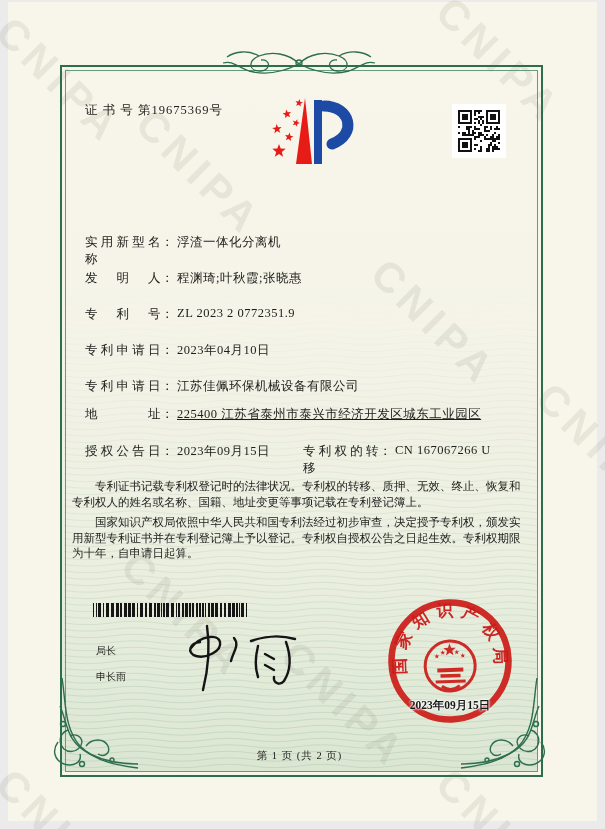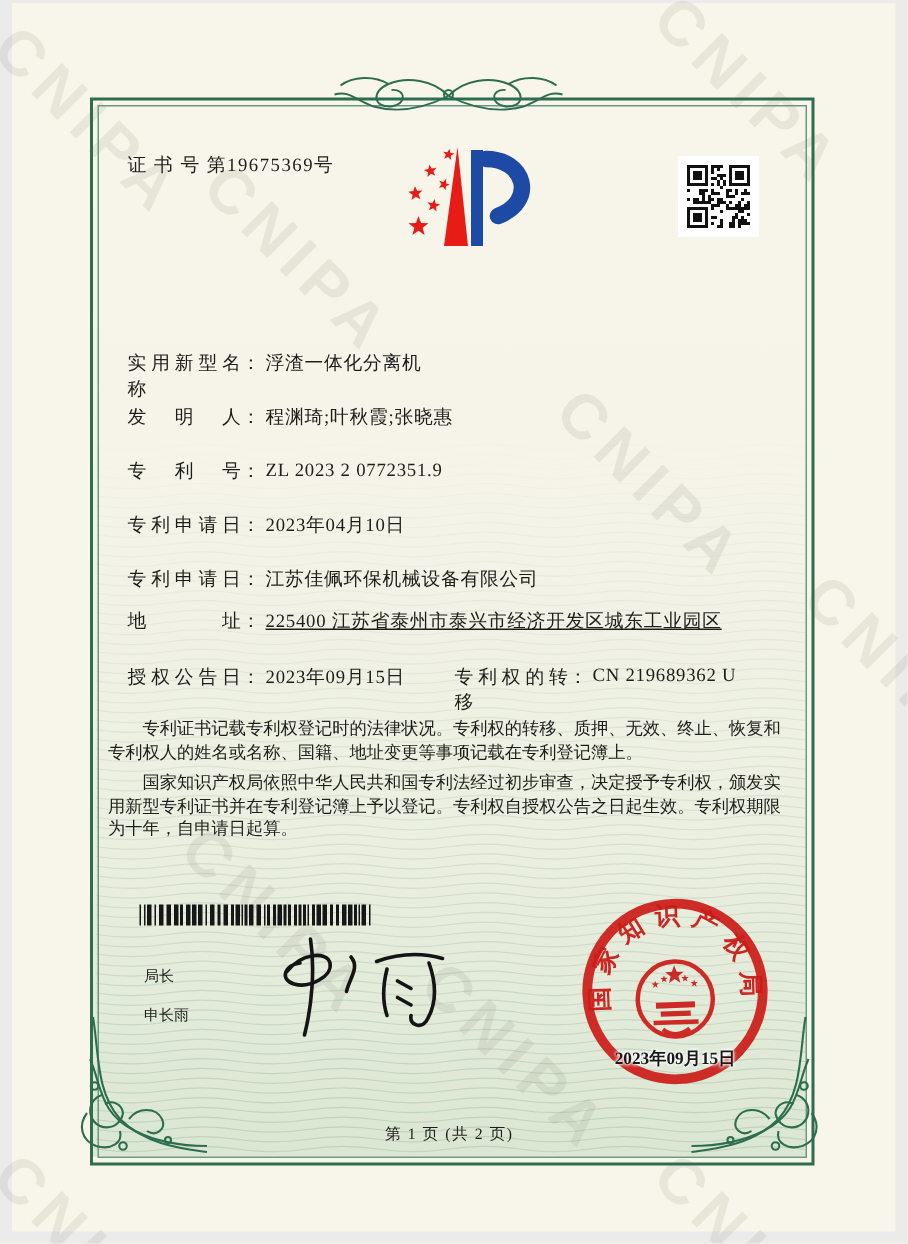--- a/index.html
+++ b/index.html
@@ -359,21 +359,21 @@
     </span>
   </div>
   <div class="row" style="top:441px">
     <span class="flabel">授权公告日</span>
     <span class="colon">：</span>
     <span class="fvalue">2023年09月15日</span>
   </div>
   <div class="row" style="top:441px;left:295px">
     <span class="flabel">专利权的转移</span>
     <span class="colon">：</span>
-    <span class="fvalue">CN 219689362 U</span>
+    <span class="fvalue">CN 167067266 U</span>
   </div>
 
   <div class="content paras">
     <p>专利证书记载专利权登记时的法律状况。专利权的转移、质押、无效、终止、恢复和专利权人的姓名或名称、国籍、地址变更等事项记载在专利登记簿上。</p>
     <p>国家知识产权局依照中华人民共和国专利法经过初步审查，决定授予专利权，颁发实用新型专利证书并在专利登记簿上予以登记。专利权自授权公告之日起生效。专利权期限为十年，自申请日起算。</p>
   </div>
 
   <div class="content barcode" id="barcode">
       <i style="left: 0px; width: 1px;"></i>
       <i style="left: 3px; width: 1px;"></i>

